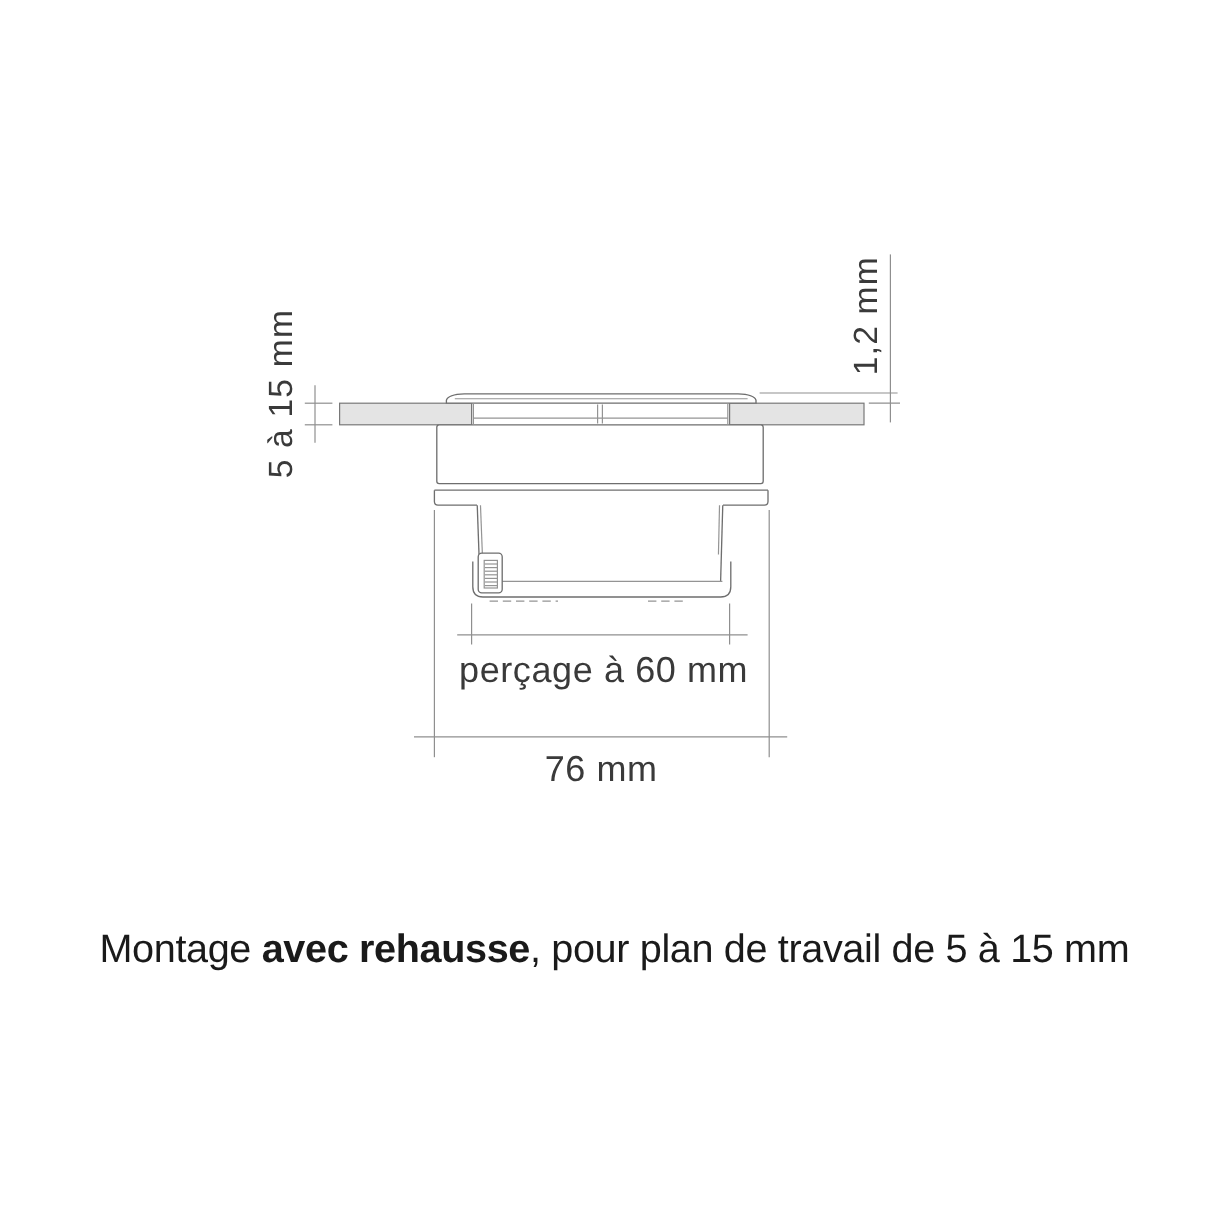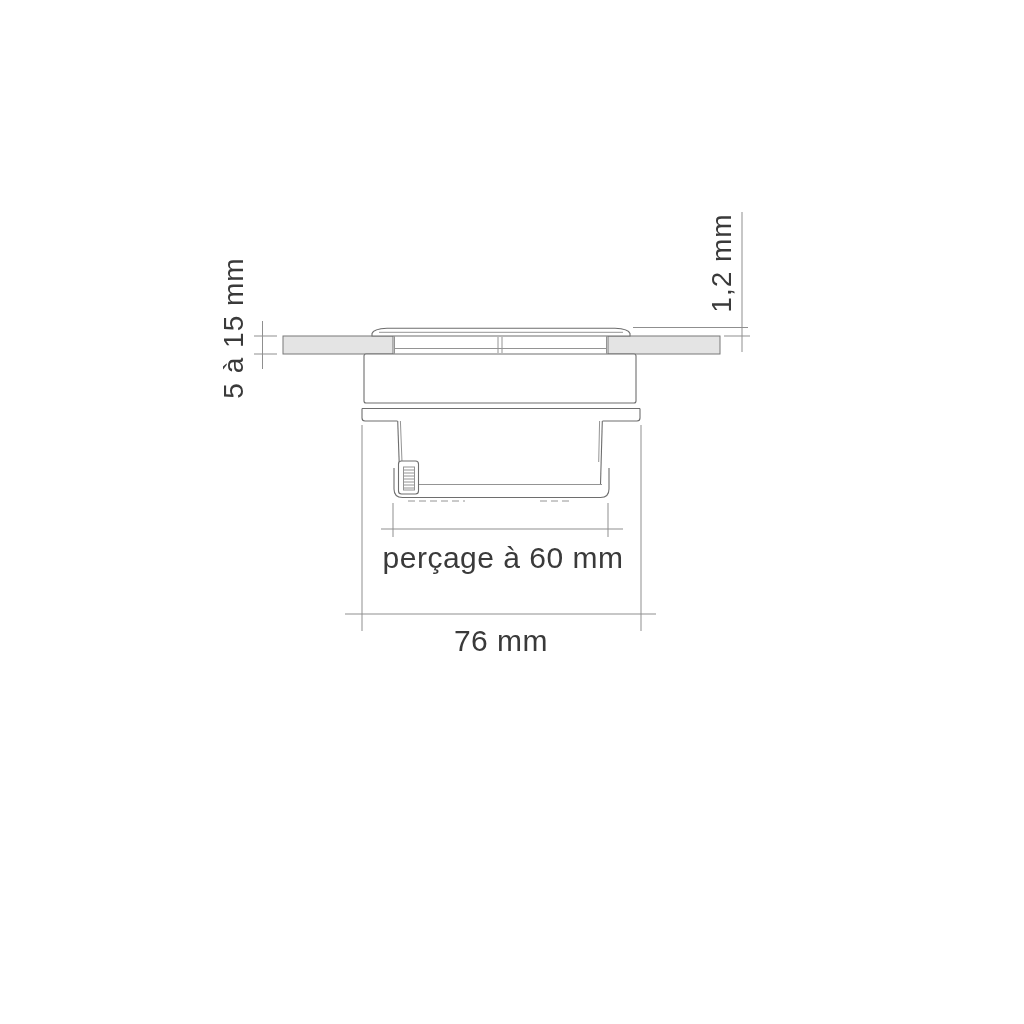--- a/index.html
+++ b/index.html
@@ -116,14 +116,15 @@
     </g>
 
     <g>
       <line class="dim" x1="362" y1="425" x2="362" y2="631"></line>
       <line class="dim" x1="641" y1="425" x2="641" y2="631"></line>
       <line class="dim" x1="345" y1="614" x2="656" y2="614"></line>
       <text class="dim-text-h" x="501" y="651" text-anchor="middle">76 mm</text>
     </g>
   </svg>
 
+  <div class="caption"><span>Montage </span><b>avec rehausse</b><span>, pour plan de travail de 5 à 15 mm</span></div>
 
 </div>
 
 </body></html>

